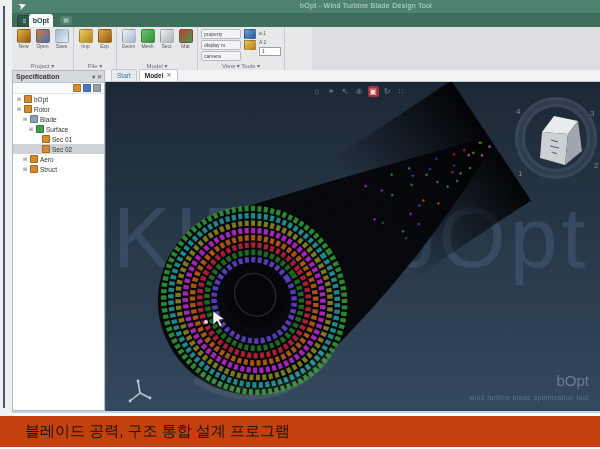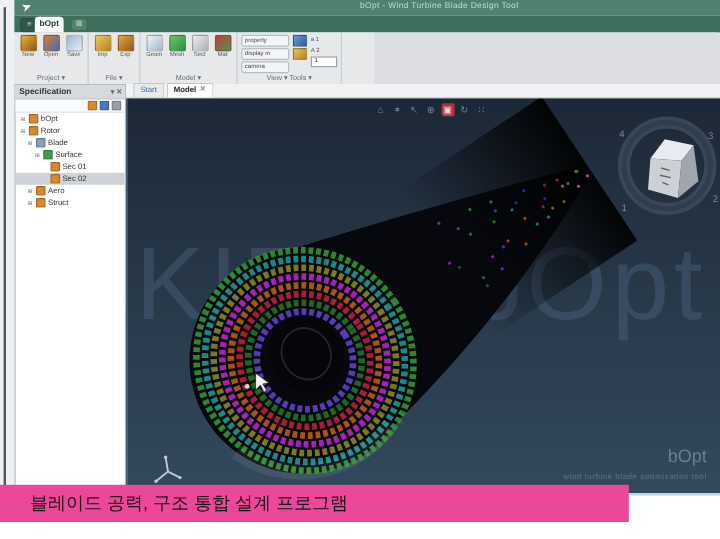--- a/index.html
+++ b/index.html
@@ -74,21 +74,21 @@
   .watermark{position:absolute;top:112px;left:0;width:100%;font-size:86px;line-height:1;
     color:#4d6681;opacity:.42;letter-spacing:4px;white-space:nowrap;pointer-events:none;}
   .wm-left{position:absolute;left:7px;top:0;}
   .wm-right{position:absolute;left:281px;top:0;}
   .vp-logo{position:absolute;right:12px;bottom:22px;font-size:15px;color:#8fa3b5;opacity:.6;}
   .vp-logo-sub{position:absolute;right:12px;bottom:10px;font-size:6.5px;color:#7b90a2;opacity:.6;
     letter-spacing:.5px;}
   .meshsvg{position:absolute;inset:0;}
   
   .bottom-line{position:absolute;left:12px;top:411px;width:588px;height:2px;background:#bcd4e6;}
-  .caption{position:absolute;left:0;top:404px;width:524px;height:31px;background:#ec4899;}
+  .caption{position:absolute;left:0;top:416px;width:600px;height:31px;background:#c2410c;}
   .caption-text{position:absolute;left:25px;top:6px;font-size:15px;color:#141414;}
 </style>
 </head>
 <body>
 
 <div class="stage">
 
   <div class="left-strip"></div>
   <div class="left-line"></div>
 

